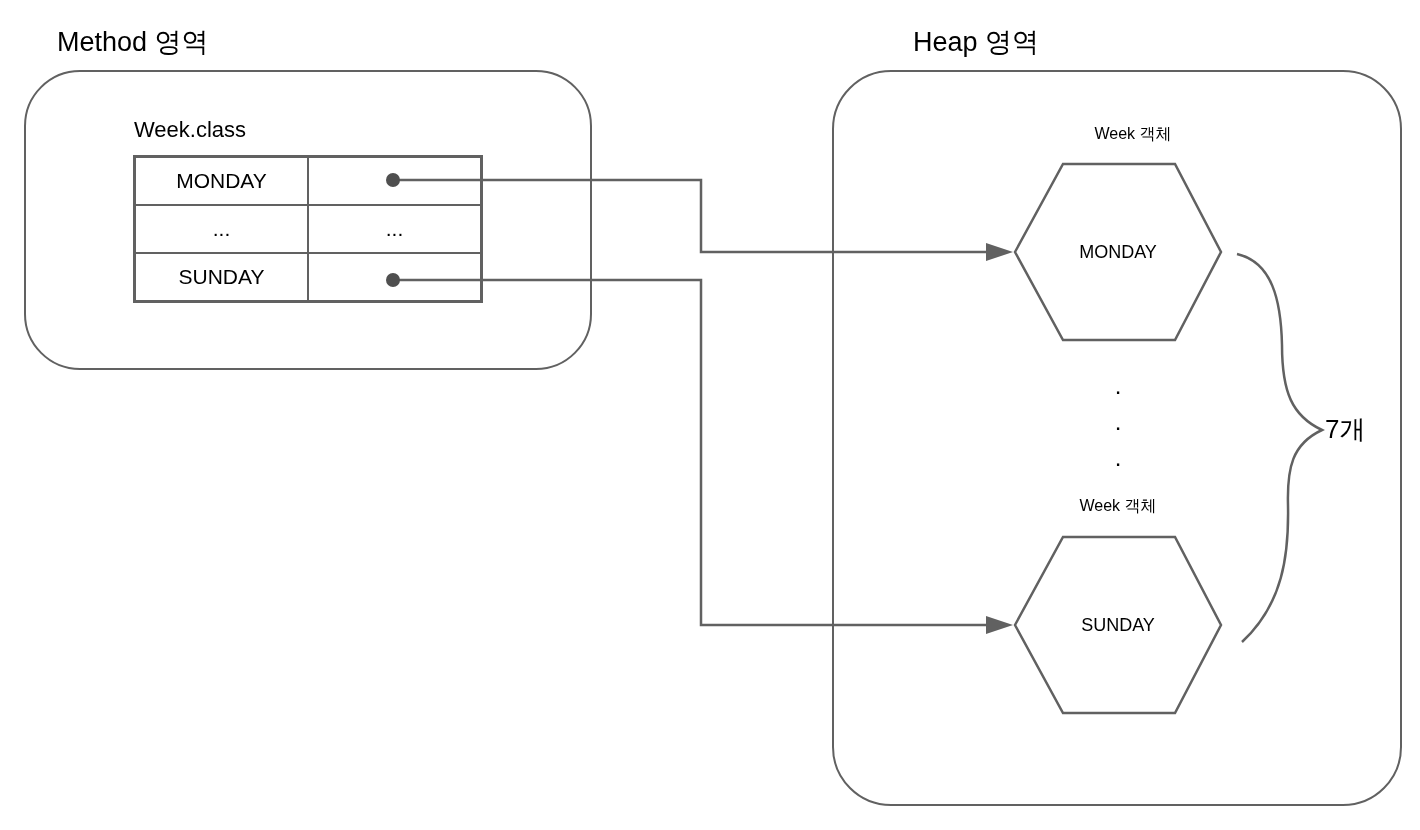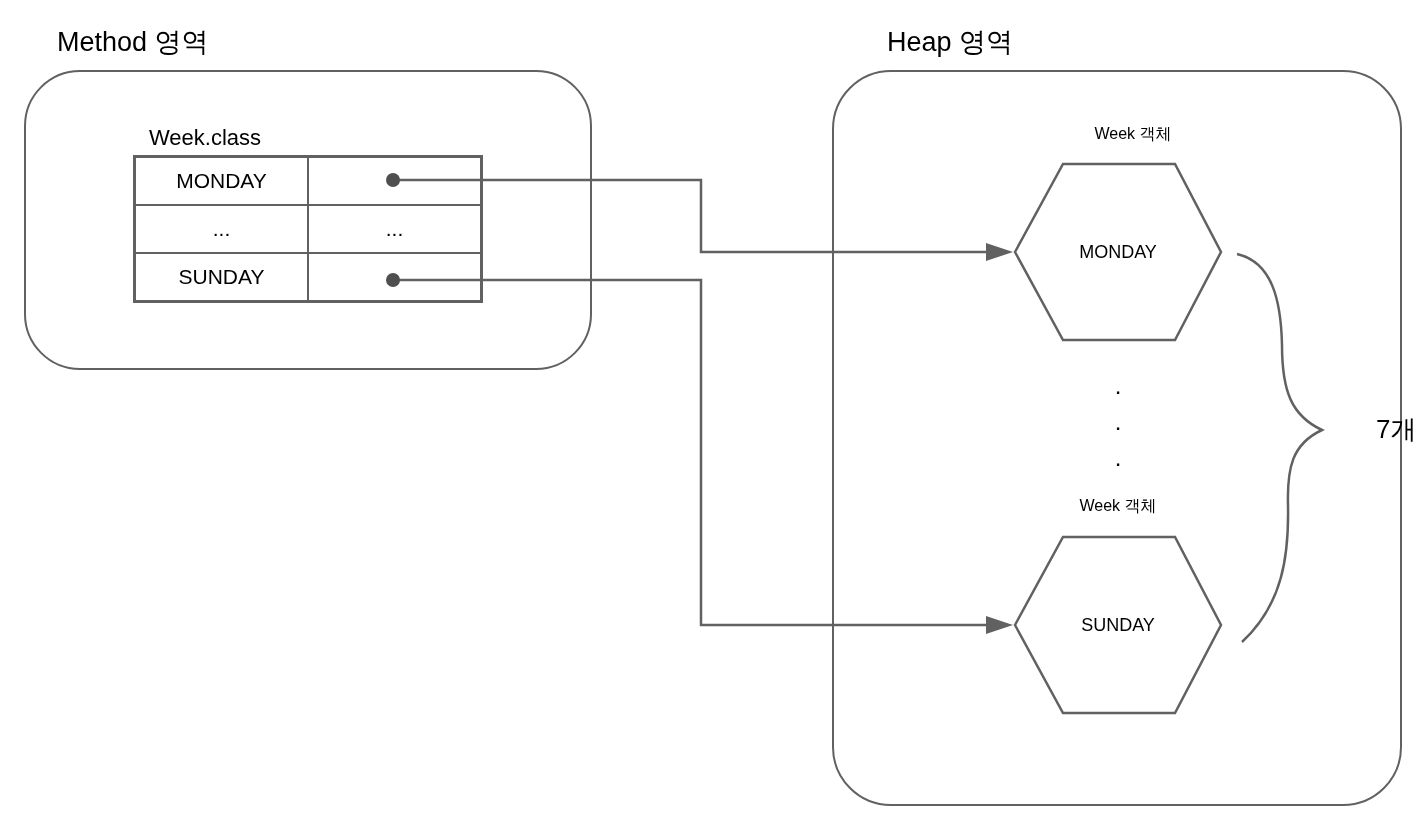--- a/index.html
+++ b/index.html
@@ -84,38 +84,38 @@
 
     <polygon points="1015,625 1063,537 1175,537 1221,625 1175,713 1063,713" fill="none" stroke="var(--stroke)" stroke-width="2.5"></polygon>
 
     <path d="M 1237 254 C 1272 262 1281 300 1282 345
              C 1282 392 1292 416 1322 430
              C 1292 444 1287 468 1288 505
              C 1289 555 1283 604 1242 642" fill="none" stroke="var(--stroke)" stroke-width="2.5"></path>
   </svg>
 
   <div class="label area-title" style="left:57px; top:24px;">Method 영역</div>
-  <div class="label area-title" style="left:887px; top:24px;">Heap 영역</div>
+  <div class="label area-title" style="left:913px; top:24px;">Heap 영역</div>
 
-  <div class="label class-label" style="left:149px; top:117px;margin-top:8px;">Week.class</div>
+  <div class="label class-label" style="left:134px; top:117px;">Week.class</div>
 
   <div class="enum-table">
     <div class="cell">MONDAY</div>
     <div class="cell"></div>
     <div class="cell">...</div>
     <div class="cell">...</div>
     <div class="cell">SUNDAY</div>
     <div class="cell"></div>
   </div>
 
   <div class="label obj-label" style="left:1133px; top:124px;">Week 객체</div>
   <div class="label hex-label" style="left:1015px; top:252px;">MONDAY</div>
 
   <div class="ellipsis-dots">.
 .
 .</div>
 
   <div class="label obj-label" style="left:1118px; top:496px;">Week 객체</div>
   <div class="label hex-label" style="left:1015px; top:625px;">SUNDAY</div>
 
-  <div class="label count-label" style="left:1376px; top:412px;">7개</div>
+  <div class="label count-label" style="left:1325px; top:412px;">7개</div>
 
 </div>
 
 </body></html>

